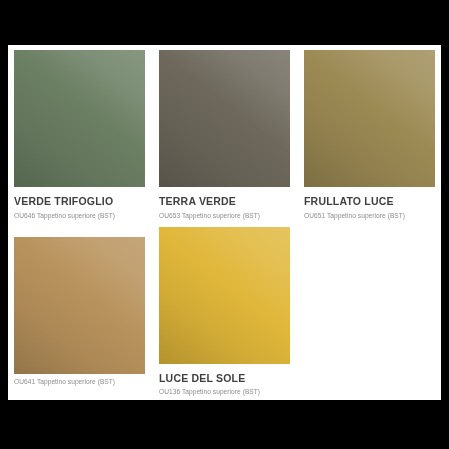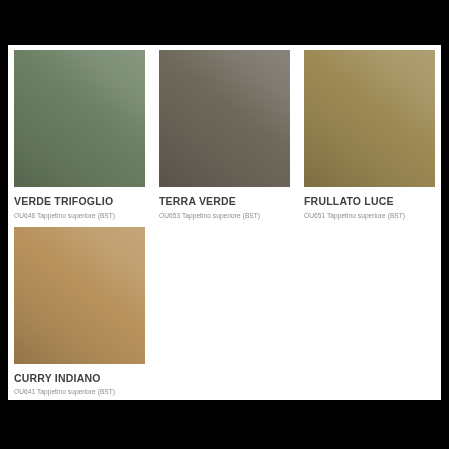--- a/index.html
+++ b/index.html
@@ -112,20 +112,27 @@
       </div>
       <div class="chip-name">FRULLATO LUCE</div>
       <div class="chip-code">OU651 Tappetino superiore (BST)</div>
     </div>
 
     <div class="swatch-card">
       <div class="chip">
         <div class="base" style="background: rgb(184, 146, 92);"></div>
         <div class="sheen"></div>
       </div>
-      <div class="chip-name">CURRY INDIANO</div>
       <div class="chip-code">OU641 Tappetino superiore (BST)</div>
     </div>
 
 
+    <div class="swatch-card">
+      <div class="chip">
+        <div class="base" style="background: rgb(224, 183, 58);"></div>
+        <div class="sheen"></div>
+      </div>
+      <div class="chip-name">LUCE DEL SOLE</div>
+      <div class="chip-code">OU136 Tappetino superiore (BST)</div>
+    </div>
 
   </div>
 </div>
 
 </body></html>

